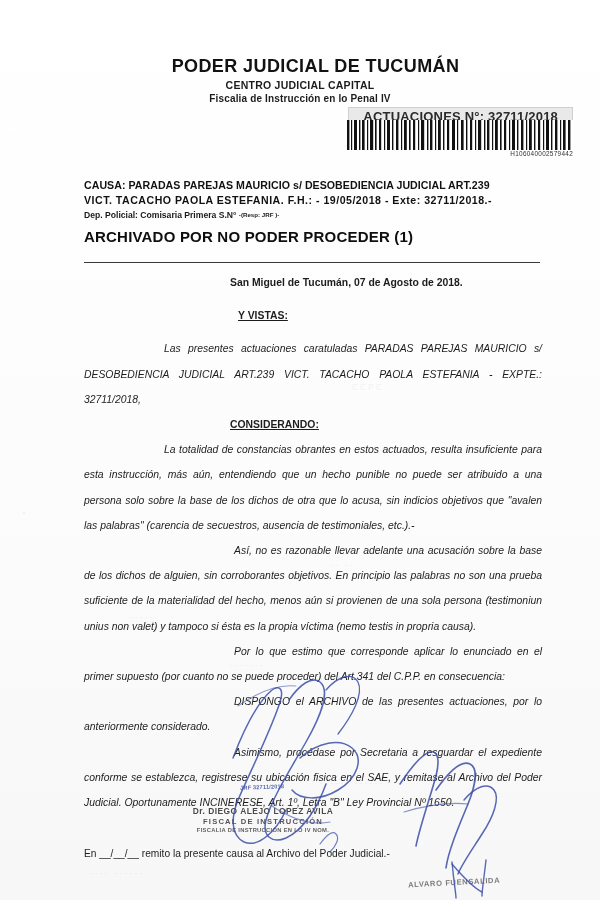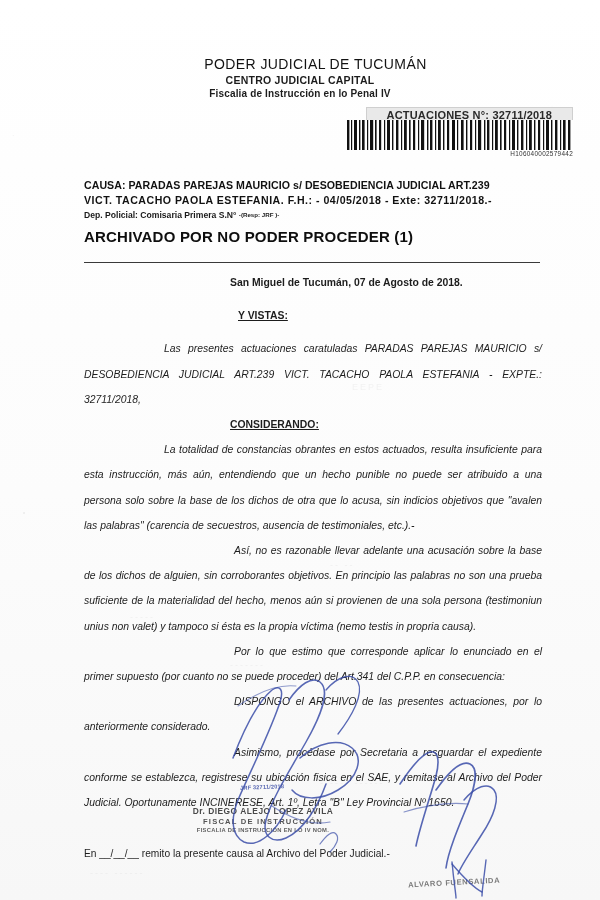--- a/index.html
+++ b/index.html
@@ -33,22 +33,22 @@
   }
   
   .header {
     position: absolute;
     top: 56px;
     left: 0;
     width: 600px;
     text-align: center;
   }
   .org-title {
-    font-size: 14px;
-    font-weight: normal;
+    font-size: 18px;
+    font-weight: bold;
     letter-spacing: 0.4px;
     color: #121212;
     margin-left: 31px;
   }
   .org-sub1 {
     font-size: 10.5px;
     font-weight: bold;
     letter-spacing: 0.25px;
     margin-top: 2px;
     color: #1c1c1c;
@@ -64,26 +64,26 @@
   .barcode-block {
     position: absolute;
     top: 108px;
     left: 345px;
     width: 230px;
   }
   .actuaciones-label {
     position: absolute;
     right: 2px;
     top: -1px;
-    font-size: 11px;
+    font-size: 13px;
     font-weight: bold;
     letter-spacing: 0.2px;
     color: #2a2a2a;
     background: #e9e9e9;
-    padding: 1px 20px;
+    padding: 1px 14px;
     border: 1px solid #cfcfcf;
     white-space: nowrap;
     text-align: right;
   }
   .barcode {
     position: absolute;
     top: 12px;
     left: 0;
     width: 228px;
     height: 30px;
@@ -331,21 +331,21 @@
         <rect x="215" y="0" width="1.2" height="30"></rect>
         <rect x="218" y="0" width="2.6" height="30"></rect>
         <rect x="223" y="0" width="2.4" height="30"></rect>
       </g>
     </svg>
     <div class="barcode-num">H106040002579442</div>
   </div>
 
   <div class="case-block">
     <div class="case-line">CAUSA: PARADAS PAREJAS MAURICIO s/ DESOBEDIENCIA JUDICIAL ART.239</div>
-    <div class="case-line l2">VICT. TACACHO PAOLA ESTEFANIA. F.H.:  -  04/05/2018 - Exte: 32711/2018.-</div>
+    <div class="case-line l2">VICT. TACACHO PAOLA ESTEFANIA. F.H.:  -  19/05/2018 - Exte: 32711/2018.-</div>
     <div class="dep-line">
       <span>Dep. Policial: Comisaria Primera S.N°</span>
       <span class="dep-resp">-(Resp: JRF )-</span>
     </div>
   </div>
 
   <div class="archivado">ARCHIVADO POR NO PODER PROCEDER (1)</div>
   <div class="rule"></div>
 
   <div class="body-text">

